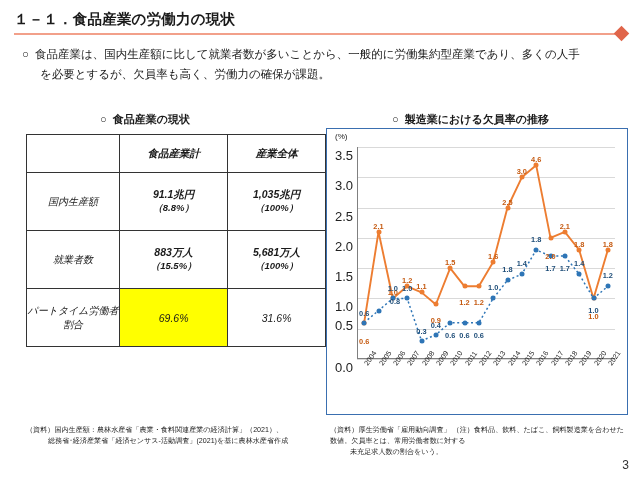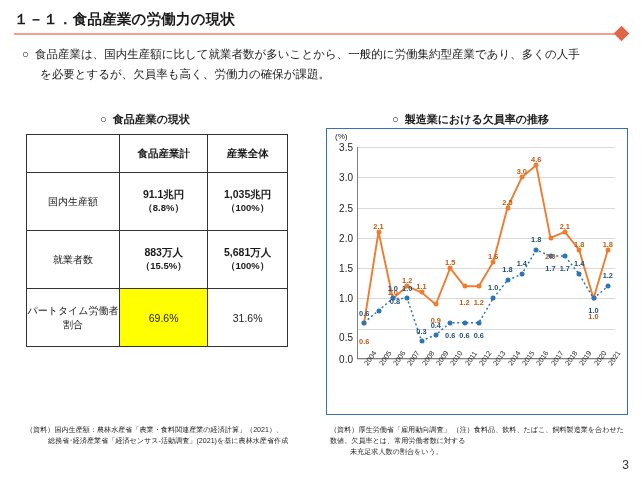--- a/index.html
+++ b/index.html
@@ -43,22 +43,23 @@
     position:absolute;font-size:11px;font-weight:bold;
   }
   .sec-head .circ{margin-right:6px;font-weight:normal;}
   #sec-left{left:100px;top:112px;}
   #sec-right{left:392px;top:112px;}
 
   
   table.t{
     position:absolute;left:26px;top:134px;
     border-collapse:collapse;
-    width:262px;
+    width:300px;
     font-size:10.5px;
+    font-style:italic;
   }
   table.t td,table.t th{
     border:1px solid #333;
     text-align:center;
     vertical-align:middle;
     padding:0;
     font-weight:normal;
   }
   table.t th{font-weight:bold;}
   .c-label{width:92px;text-align:left;padding-left:7px;font-weight:bold;font-size:10px;}
@@ -85,21 +86,21 @@
   }
   .plot{
     position:absolute;left:30px;top:18px;width:258px;height:212px;
   }
   .gridline{
     position:absolute;left:0;width:100%;height:1px;background:#d9d9d9;
   }
   .axis-y-lab{
     position:absolute;right:100%;margin-right:4px;
     transform:translateY(-50%);
-    font-size:10px;color:#222;white-space:nowrap;
+    font-size:13px;color:#222;white-space:nowrap;margin-top:8px;
   }
   .axis-base{
     position:absolute;left:0;bottom:0;width:100%;height:1px;background:#808080;
   }
   .axis-left{
     position:absolute;left:0;top:0;width:1px;height:100%;background:#808080;
   }
   .xlab{
     position:absolute;top:2px;
     font-size:7.2px;color:#222;
@@ -208,21 +209,21 @@
     <span>（資料）国内生産額：農林水産省「農業・食料関連産業の経済計算」（2021）、</span>
     <span class="ind">総務省･経済産業省「経済センサス-活動調査」(2021)を基に農林水産省作成</span>
   </div>
 
   <div class="chart-box">
     <div class="chart-unit">(%)</div>
     <div class="plot" id="plot">
         <div class="gridline" style="top: 212px;"></div>
         <div class="axis-y-lab" style="top: 212px;">0.0</div>
         <div class="gridline" style="top: 181.714px;"></div>
-        <div class="axis-y-lab" style="top: 190px;">0.5</div>
+        <div class="axis-y-lab" style="top: 170px;">0.5</div>
         <div class="gridline" style="top: 151.429px;"></div>
         <div class="axis-y-lab" style="top: 151.429px;">1.0</div>
         <div class="gridline" style="top: 121.143px;"></div>
         <div class="axis-y-lab" style="top: 121.143px;">1.5</div>
         <div class="gridline" style="top: 90.8571px;"></div>
         <div class="axis-y-lab" style="top: 90.8571px;">2.0</div>
         <div class="gridline" style="top: 60.5714px;"></div>
         <div class="axis-y-lab" style="top: 60.5714px;">2.5</div>
         <div class="gridline" style="top: 30.2857px;"></div>
         <div class="axis-y-lab" style="top: 30.2857px;">3.0</div>

